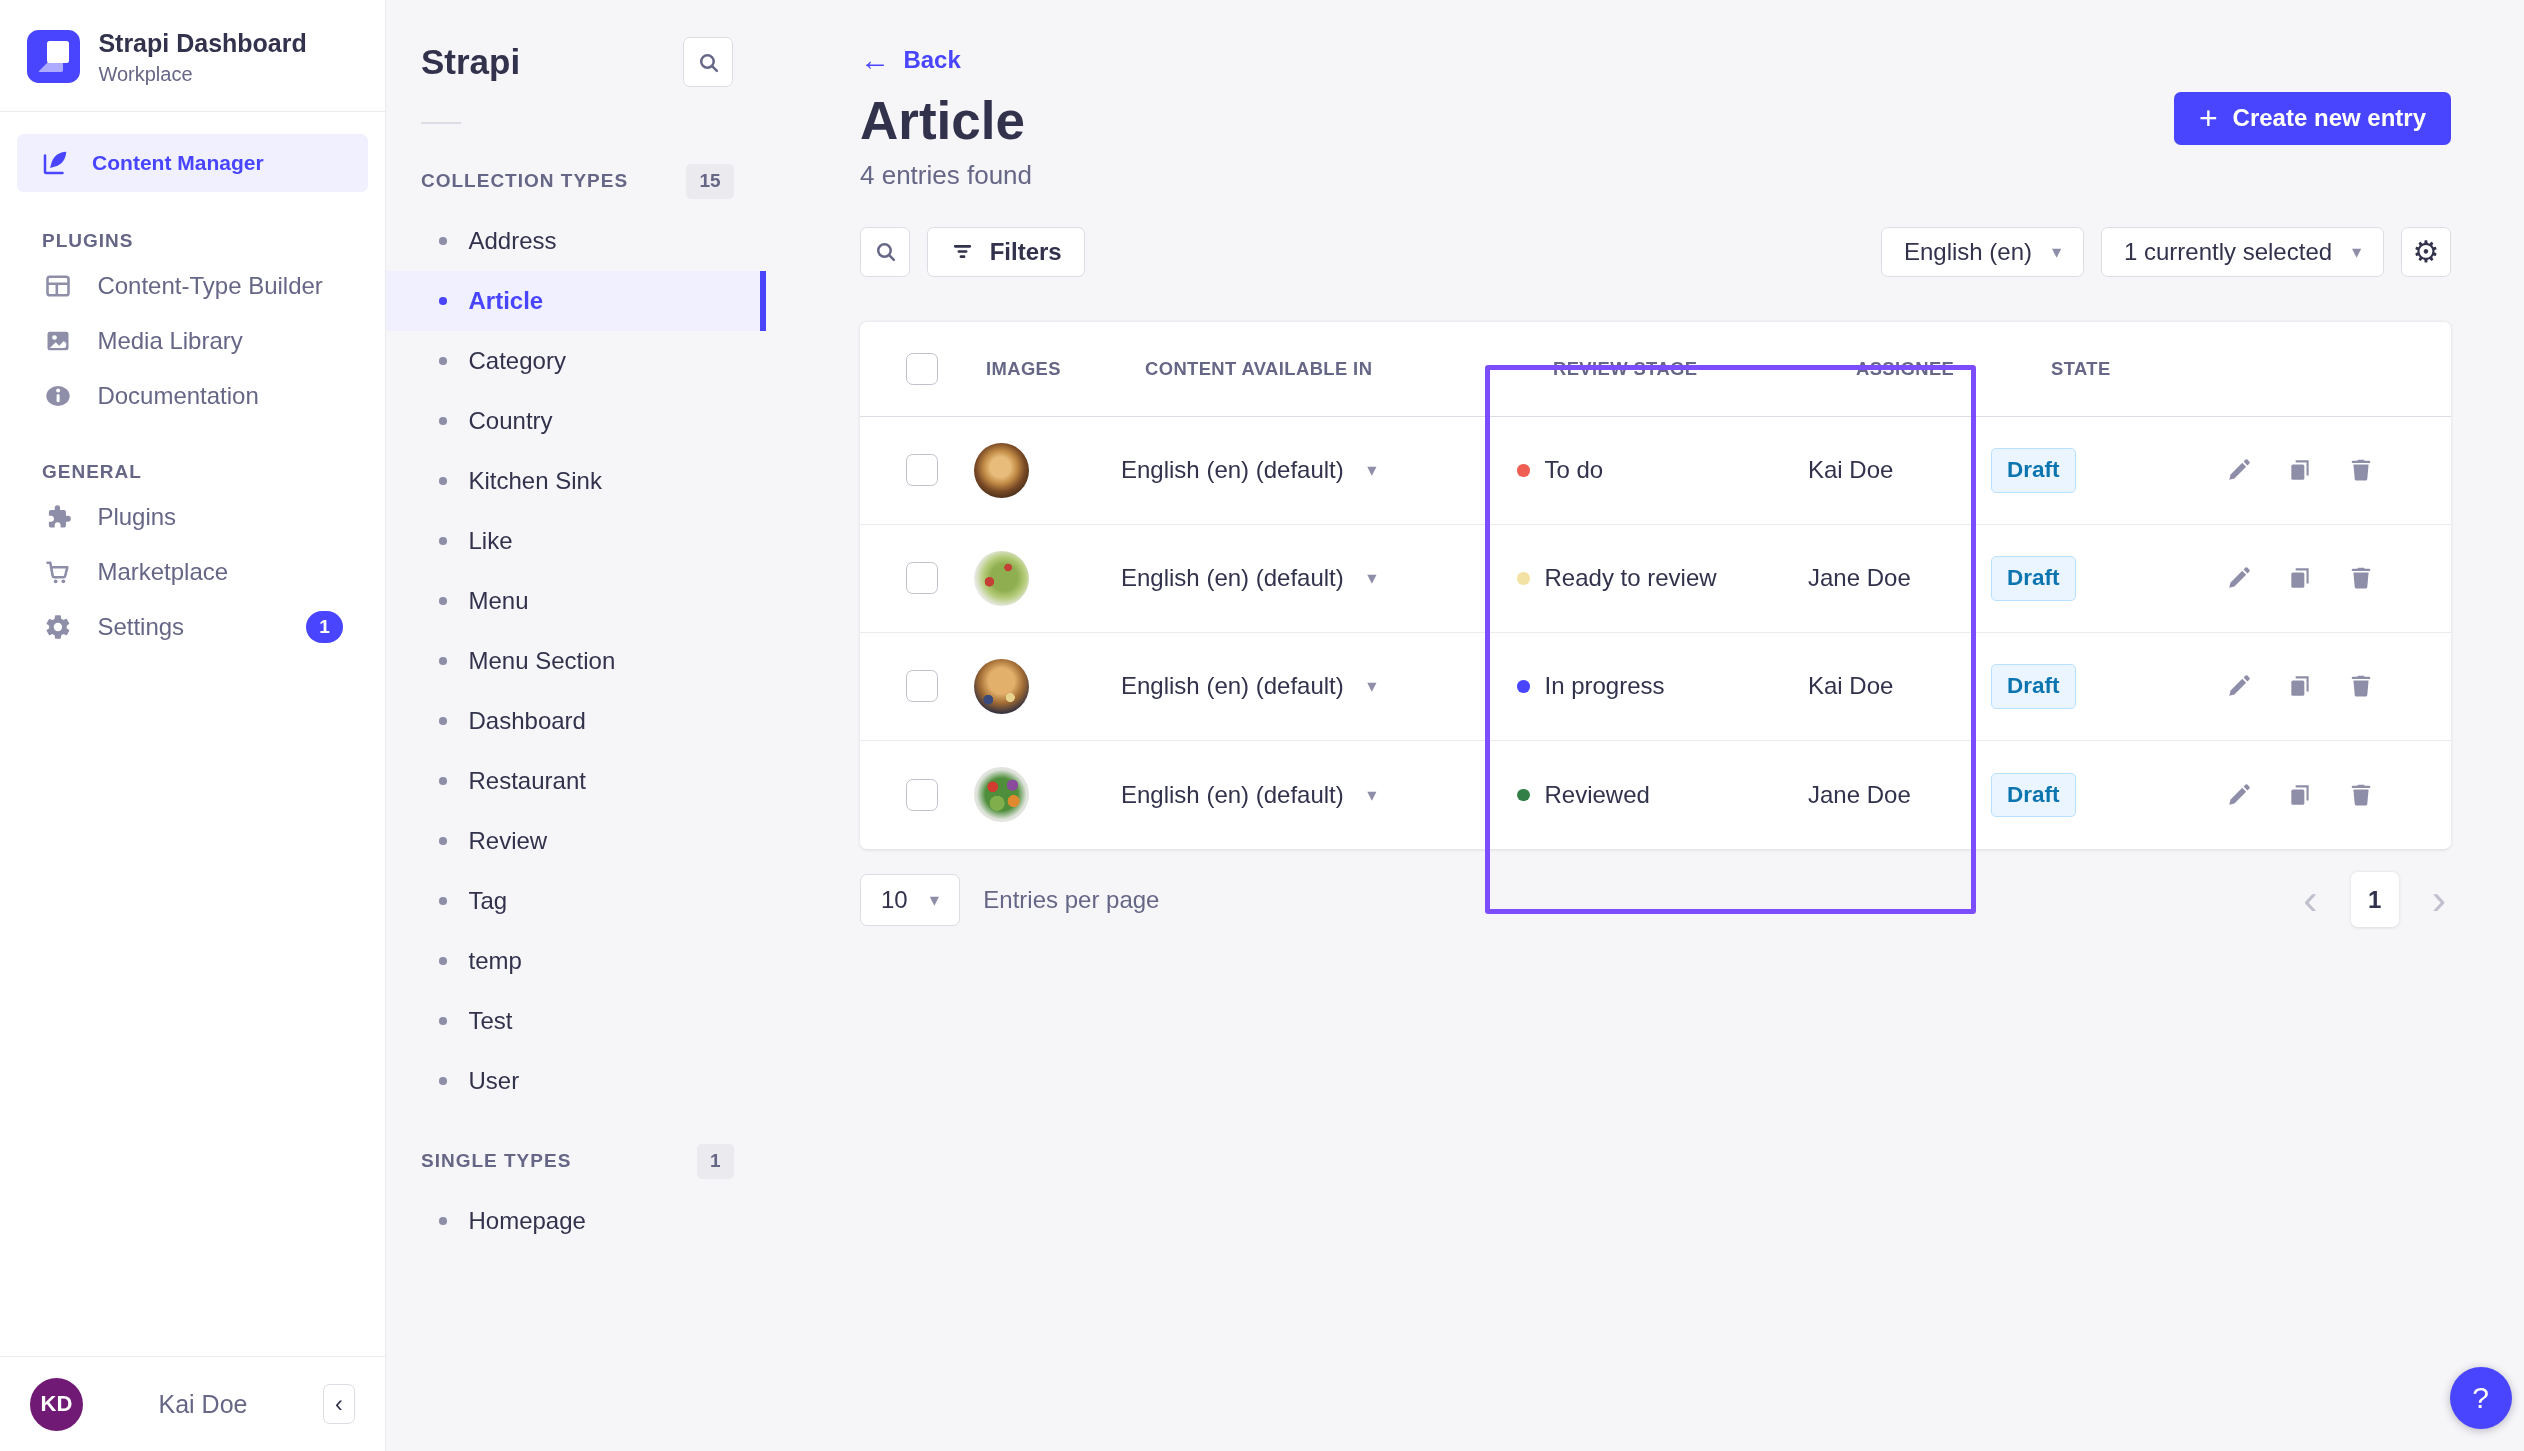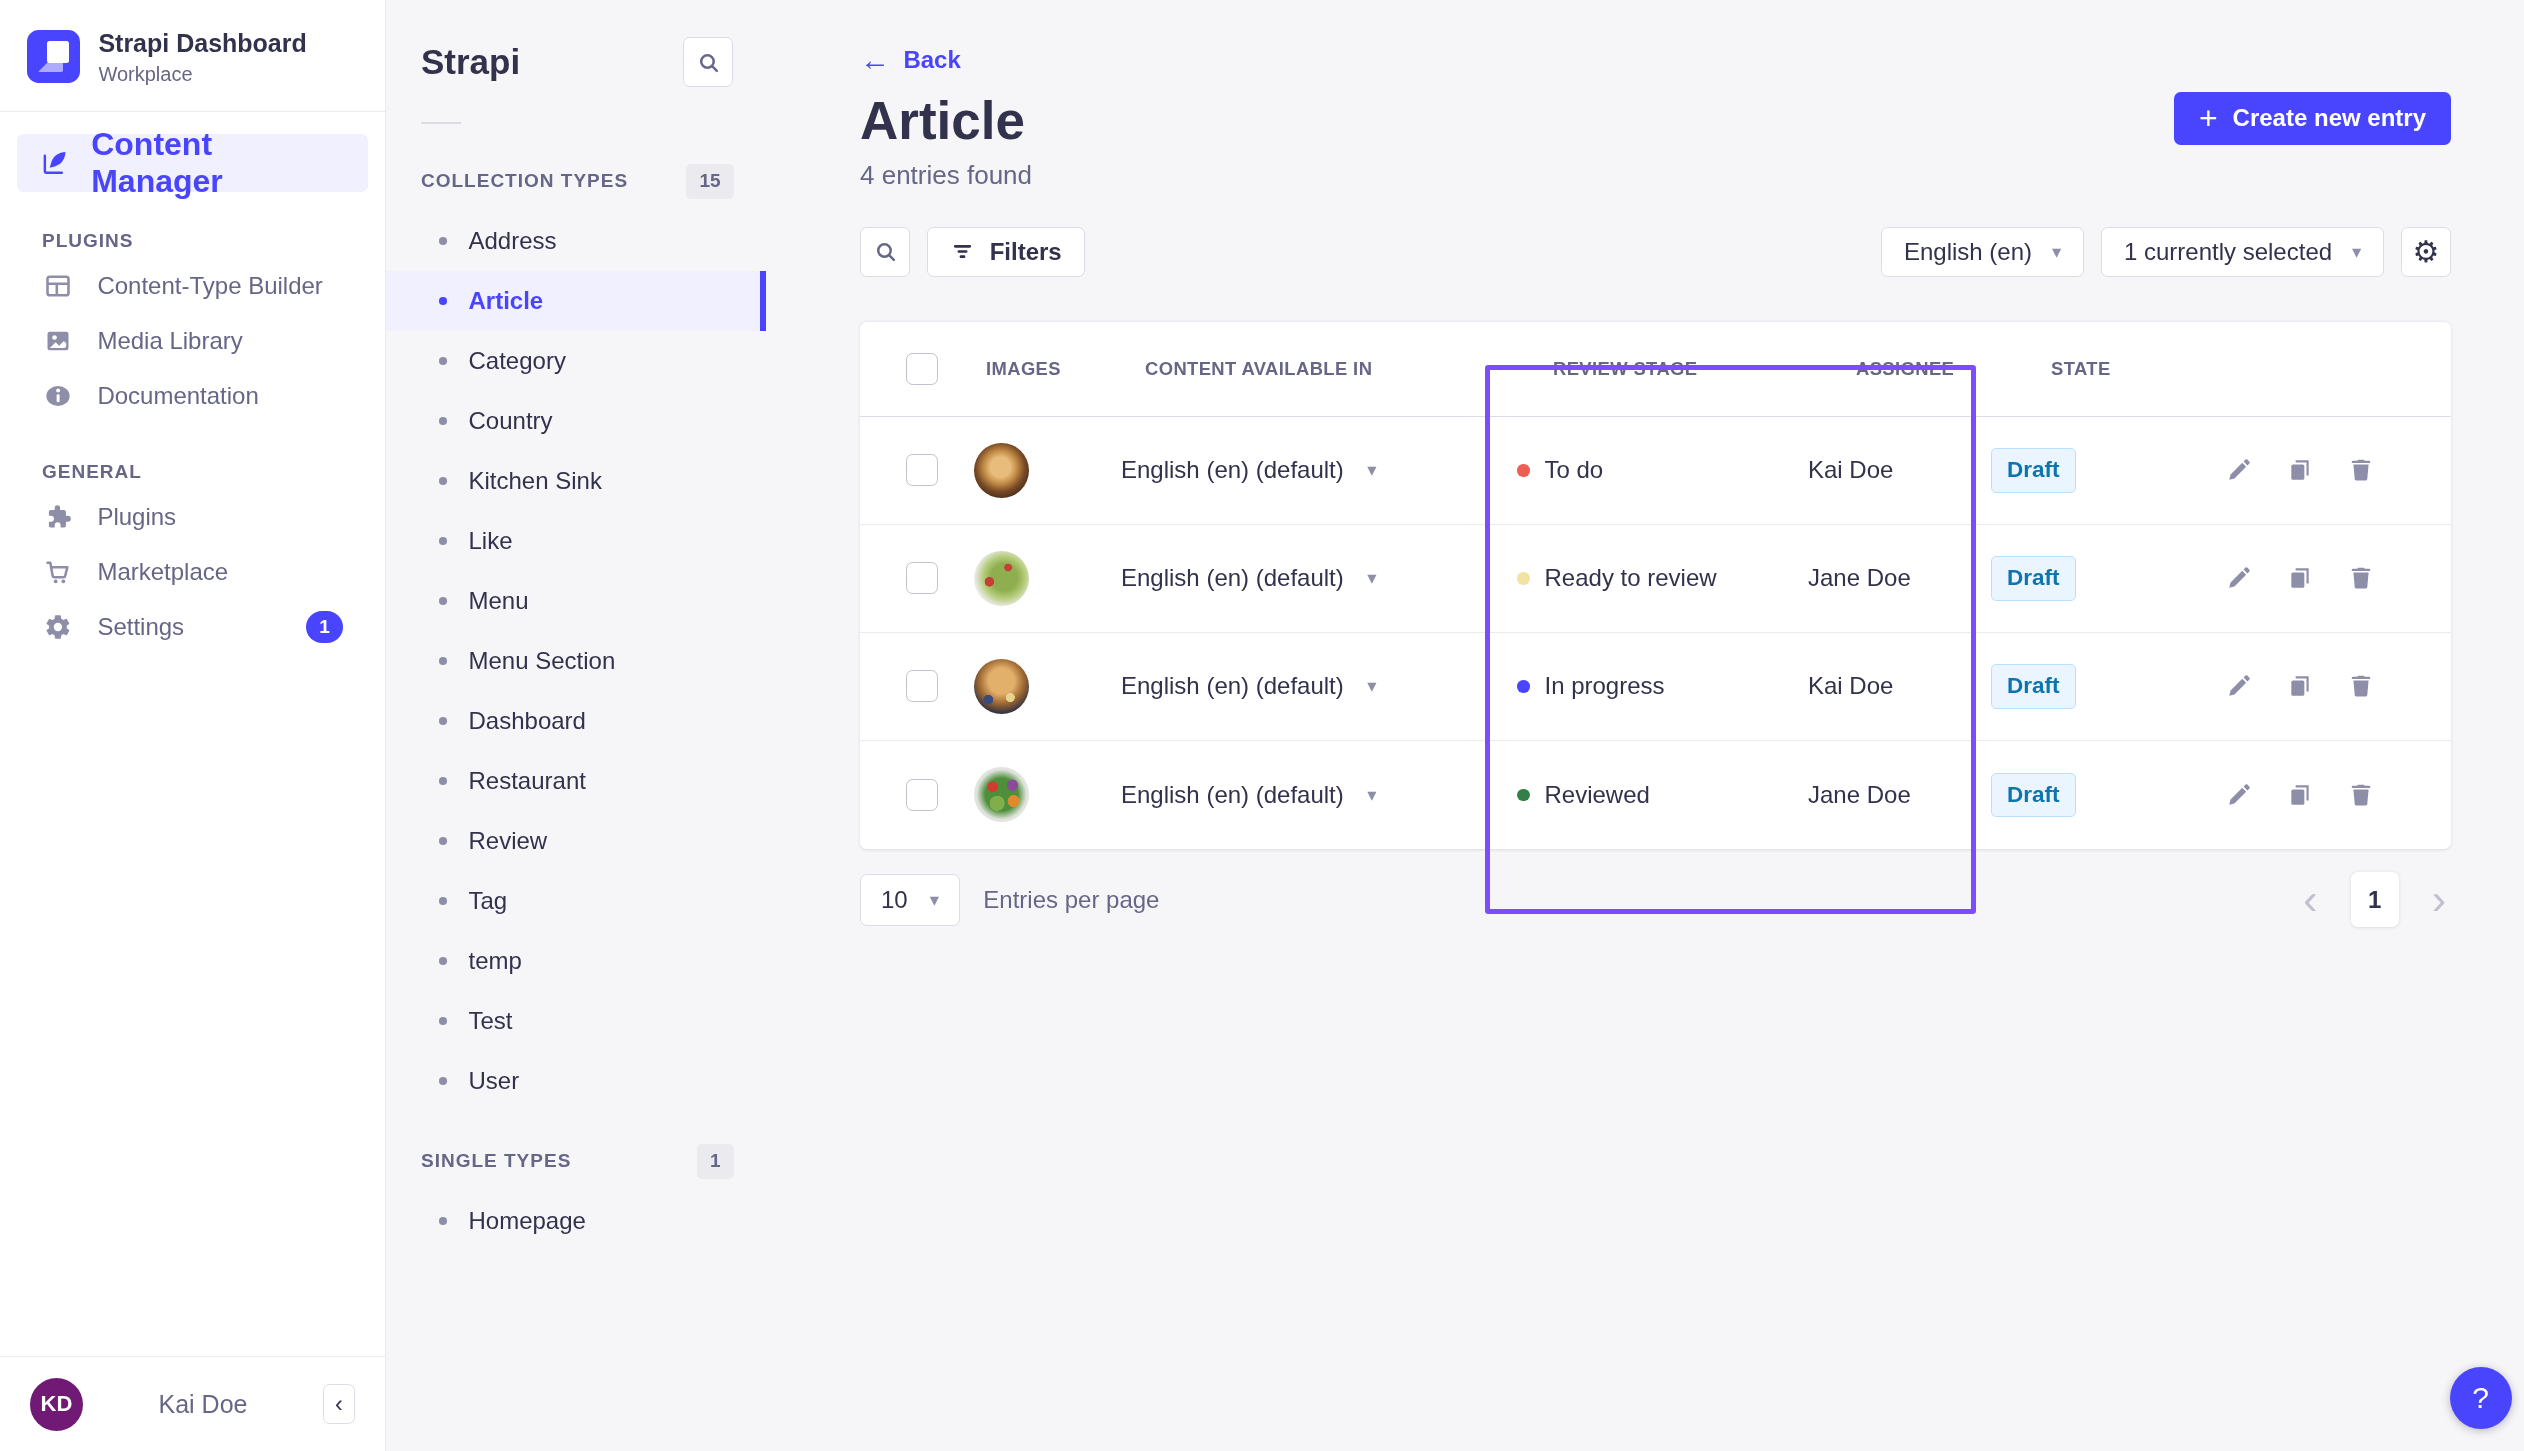--- a/index.html
+++ b/index.html
@@ -13,21 +13,21 @@
   .sidebar { position: absolute; left: 0; top: 0; bottom: 0; width: 386px;
     background: #FFFFFF; border-right: 0.8px solid #EAEAEF; display: flex; flex-direction: column; }
   .logo-row { display: flex; align-items: center; gap: 18.4px; padding: 28px 27px 25px; border-bottom: 0.8px solid #EAEAEF; }
   .logo { width: 53px; height: 53px; border-radius: 11.7px; background: #4945FF; position: relative; flex: 0 0 auto; }
   .logo::before { content: ""; position: absolute; right: 11px; top: 11px; width: 22px; height: 22px; background: #FFFFFF; border-radius: 2.5px; }
   .logo::after { content: ""; position: absolute; left: 11px; top: 16.7px; width: 25px; height: 25px;
     background: rgba(255,255,255,.55); clip-path: polygon(100% 0, 100% 100%, 0 100%); border-radius: 1.7px; }
   .app-name { font-size: 25px; font-weight: 700; color: #32324D; line-height: 1.25; }
   .app-ws { font-size: 20px; color: #666687; margin-top: 3.3px; }
   .cm-item { margin: 22px 16.7px 0; height: 58px; border-radius: 6.7px; background: #F0F0FF; color: #4945FF;
-    display: flex; align-items: center; gap: 22px; padding: 0 23.4px; font-size: 32px; font-weight: 600; cursor: pointer; }
+    display: flex; align-items: center; gap: 22px; padding: 0 23.4px; font-size: 21px; font-weight: 600; cursor: pointer; }
   .cm-item svg { width: 30px; height: 30px; }
   .side-sec-label { margin: 38px 0 6.7px 42px; font-size: 19px; font-weight: 700; letter-spacing: 1px; color: #666687; }
   .side-item { display: flex; align-items: center; gap: 23.4px; height: 55px; padding: 0 42px; color: #666687; font-size: 24px; cursor: pointer; }
   .side-item .ic { width: 32px; height: 32px; color: #8E8EA9; display: flex; align-items: center; justify-content: center; }
   .side-item .ic svg { width: 28px; height: 28px; }
   .pill { margin-left: auto; background: #4945FF; color: #fff; border-radius: 834px; min-width: 37px; height: 32px;
     display: flex; align-items: center; justify-content: center; font-size: 19px; font-weight: 700; }
   .user-row { margin-top: auto; border-top: 0.8px solid #EAEAEF; height: 95px; display: flex; align-items: center; padding: 0 30px; gap: 16.7px; }
   .avatar { width: 53px; height: 53px; border-radius: 50%; background: #701a75; color: #fff; font-weight: 700; font-size: 22px;
     display: flex; align-items: center; justify-content: center; flex: 0 0 auto; }

